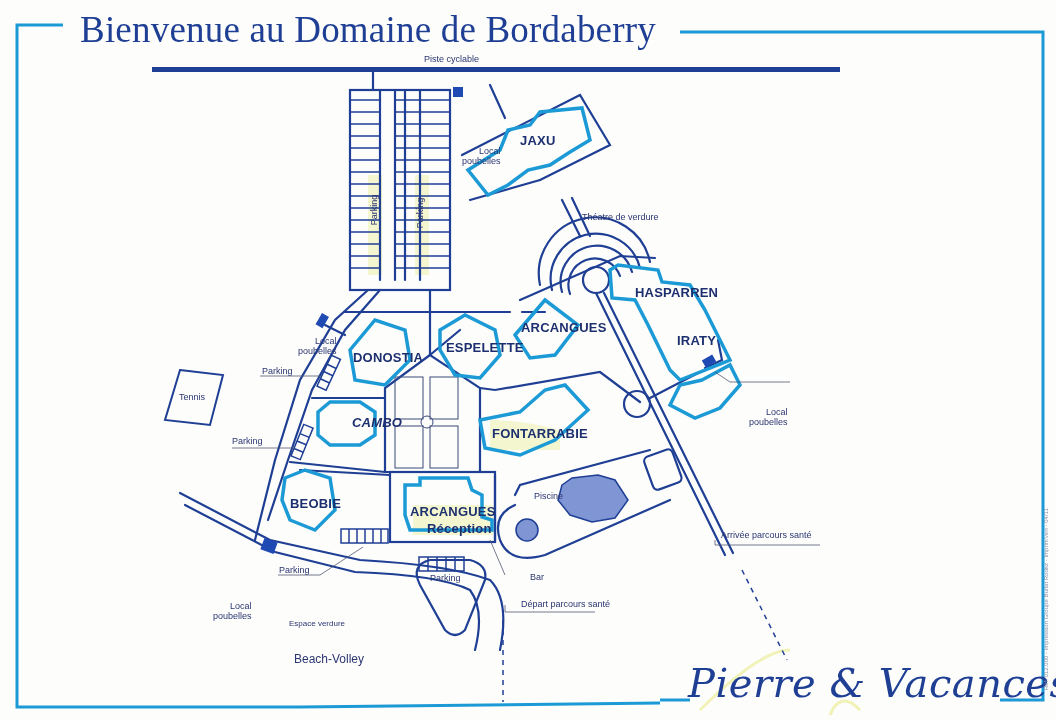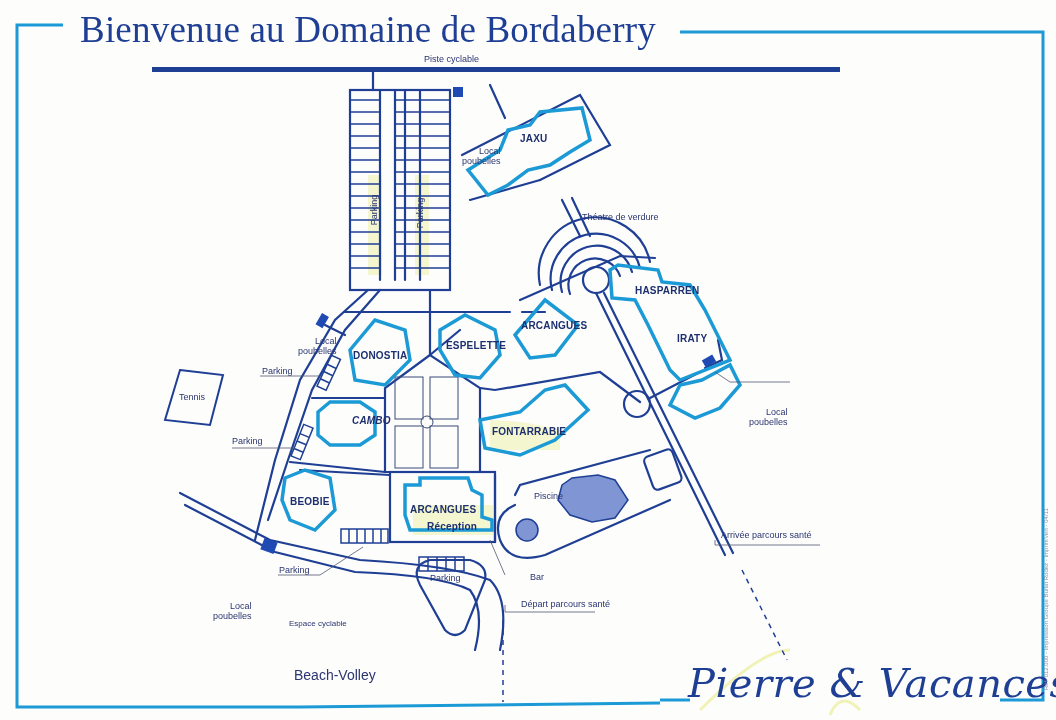--- a/index.html
+++ b/index.html
@@ -1,20 +1,20 @@
 <!DOCTYPE html>
 <html><head>
 <meta charset="utf-8">
 <style>
   html, body { margin:0; padding:0; background:#fdfdfc; }
   body { width:1056px; height:720px; position:relative; overflow:hidden; font-family:"Liberation Sans", sans-serif; }
   #map { position:absolute; left:0; top:0; width:1056px; height:720px; }
   .title { position:absolute; left:80px; top:8px; font-family:"Liberation Serif", serif; font-size:37px; color:#1f3f95; white-space:nowrap; letter-spacing:0.2px; }
   .lbl-n { position:absolute; font-size:9px; color:#2b3570; white-space:nowrap; }
-  .bld { position:absolute; font-size:10px; color:#1c2f6e; white-space:nowrap; font-weight:bold; letter-spacing:0.2px; }
+  .bld { position:absolute; font-size:13px; color:#1c2f6e; white-space:nowrap; font-weight:bold; letter-spacing:0.2px; }
   .rot { transform:rotate(-90deg); transform-origin:center; }
   .logo { position:absolute; left:688px; top:660px; font-family:"DejaVu Serif", serif; font-style:italic; font-size:40px; color:#1f3f95; white-space:nowrap; letter-spacing:0.5px; }
   .ref { position:absolute; left:1043px; top:690px; transform:rotate(-90deg); transform-origin:left top; font-size:6px; color:#8a90a8; white-space:nowrap; }
   .two-line { text-align:right; line-height:10px;margin-top:44px; }
 </style>
 </head>
 <body>
 
 <svg id="map" viewBox="0 0 1056 720" xmlns="http://www.w3.org/2000/svg">
 
@@ -235,22 +235,22 @@
 <div class="bld" style="left:352px;top:415px;font-style:italic;">CAMBO</div>
 <div class="bld" style="left:492px;top:426px;">FONTARRABIE</div>
 <div class="bld" style="left:290px;top:496px;">BEOBIE</div>
 <div class="bld" style="left:410px;top:504px;">ARCANGUES</div>
 <div class="bld" style="left:427px;top:521px;font-weight:bold;">Réception</div>
 
 <div class="lbl-n" style="left:582px;top:212px;">Théatre de verdure</div>
 <div class="lbl-n" style="left:179px;top:392px;">Tennis</div>
 <div class="lbl-n" style="left:534px;top:491px;">Piscine</div>
 <div class="lbl-n" style="left:530px;top:572px;">Bar</div>
-<div class="lbl-n" style="left:289px;top:619px;font-size:8px;">Espace cyclable</div>
-<div class="lbl-n" style="left:294px;top:667px;font-size:14px;">Beach-Volley</div>
+<div class="lbl-n" style="left:289px;top:619px;font-size:8px;">Espace verdure</div>
+<div class="lbl-n" style="left:294px;top:652px;font-size:12px;">Beach-Volley</div>
 <div class="lbl-n" style="left:521px;top:599px;">Départ parcours santé</div>
 <div class="lbl-n" style="left:721px;top:530px;">Arrivée parcours santé</div>
 
 <div class="lbl-n rot" style="left:359px;top:205px;">Parking</div>
 <div class="lbl-n rot" style="left:405px;top:208px;">Parking</div>
 <div class="lbl-n" style="left:262px;top:366px;">Parking</div>
 <div class="lbl-n" style="left:232px;top:436px;">Parking</div>
 <div class="lbl-n" style="left:279px;top:565px;">Parking</div>
 <div class="lbl-n" style="left:430px;top:573px;">Parking</div>
 

